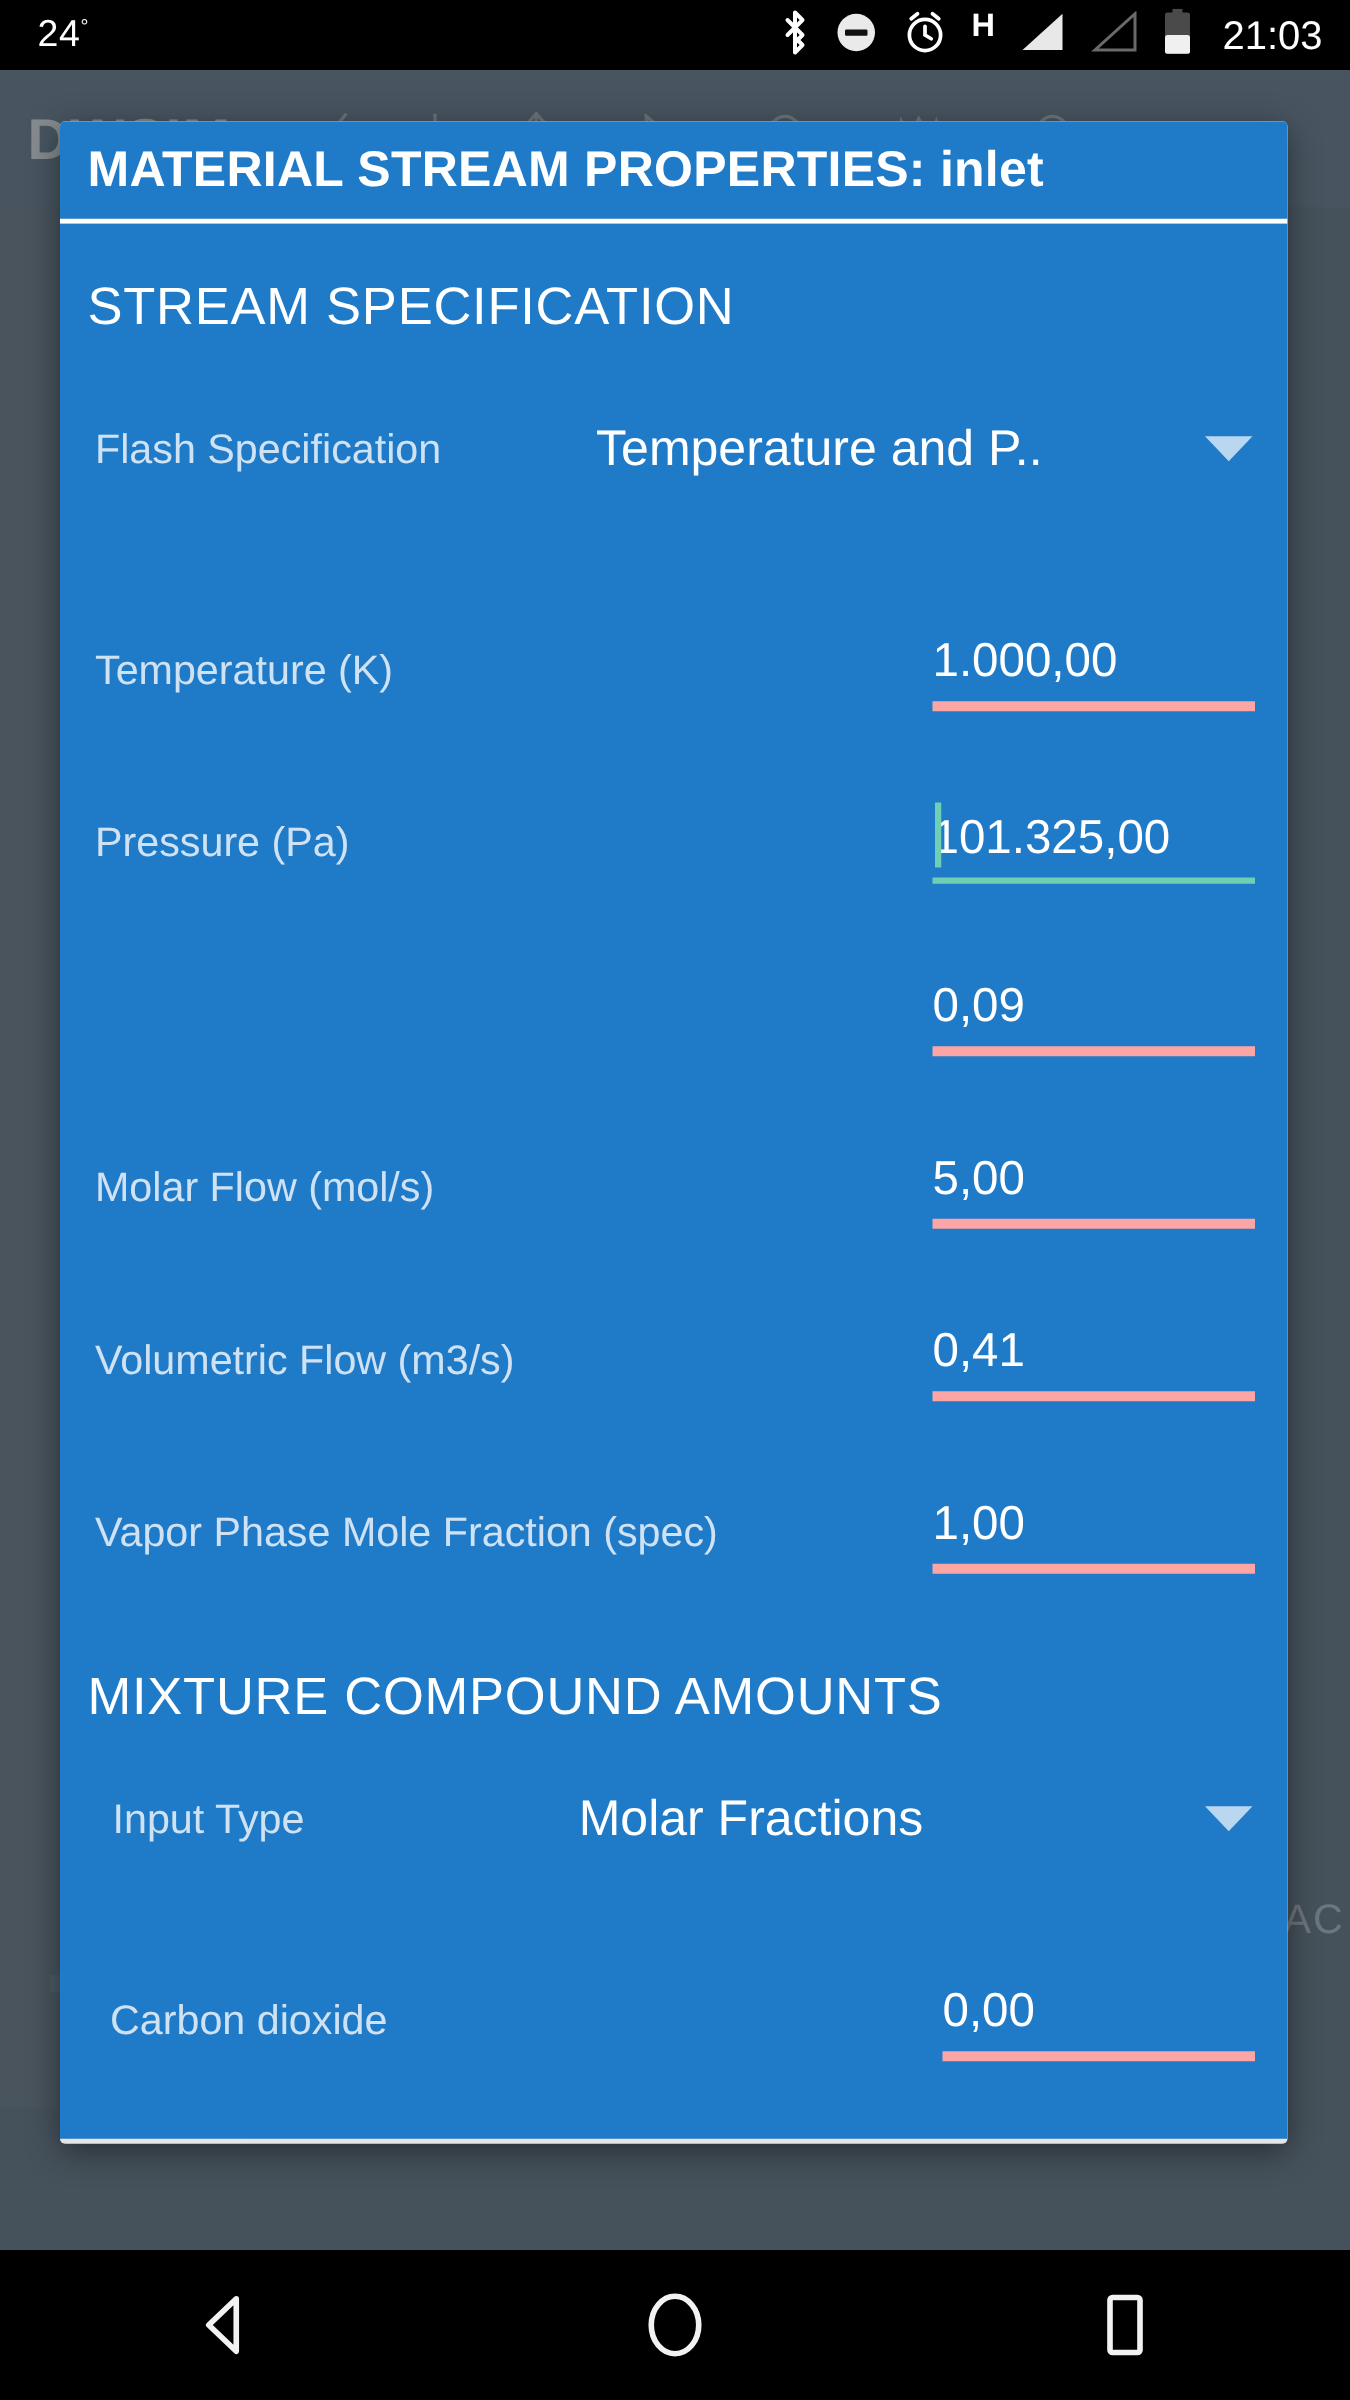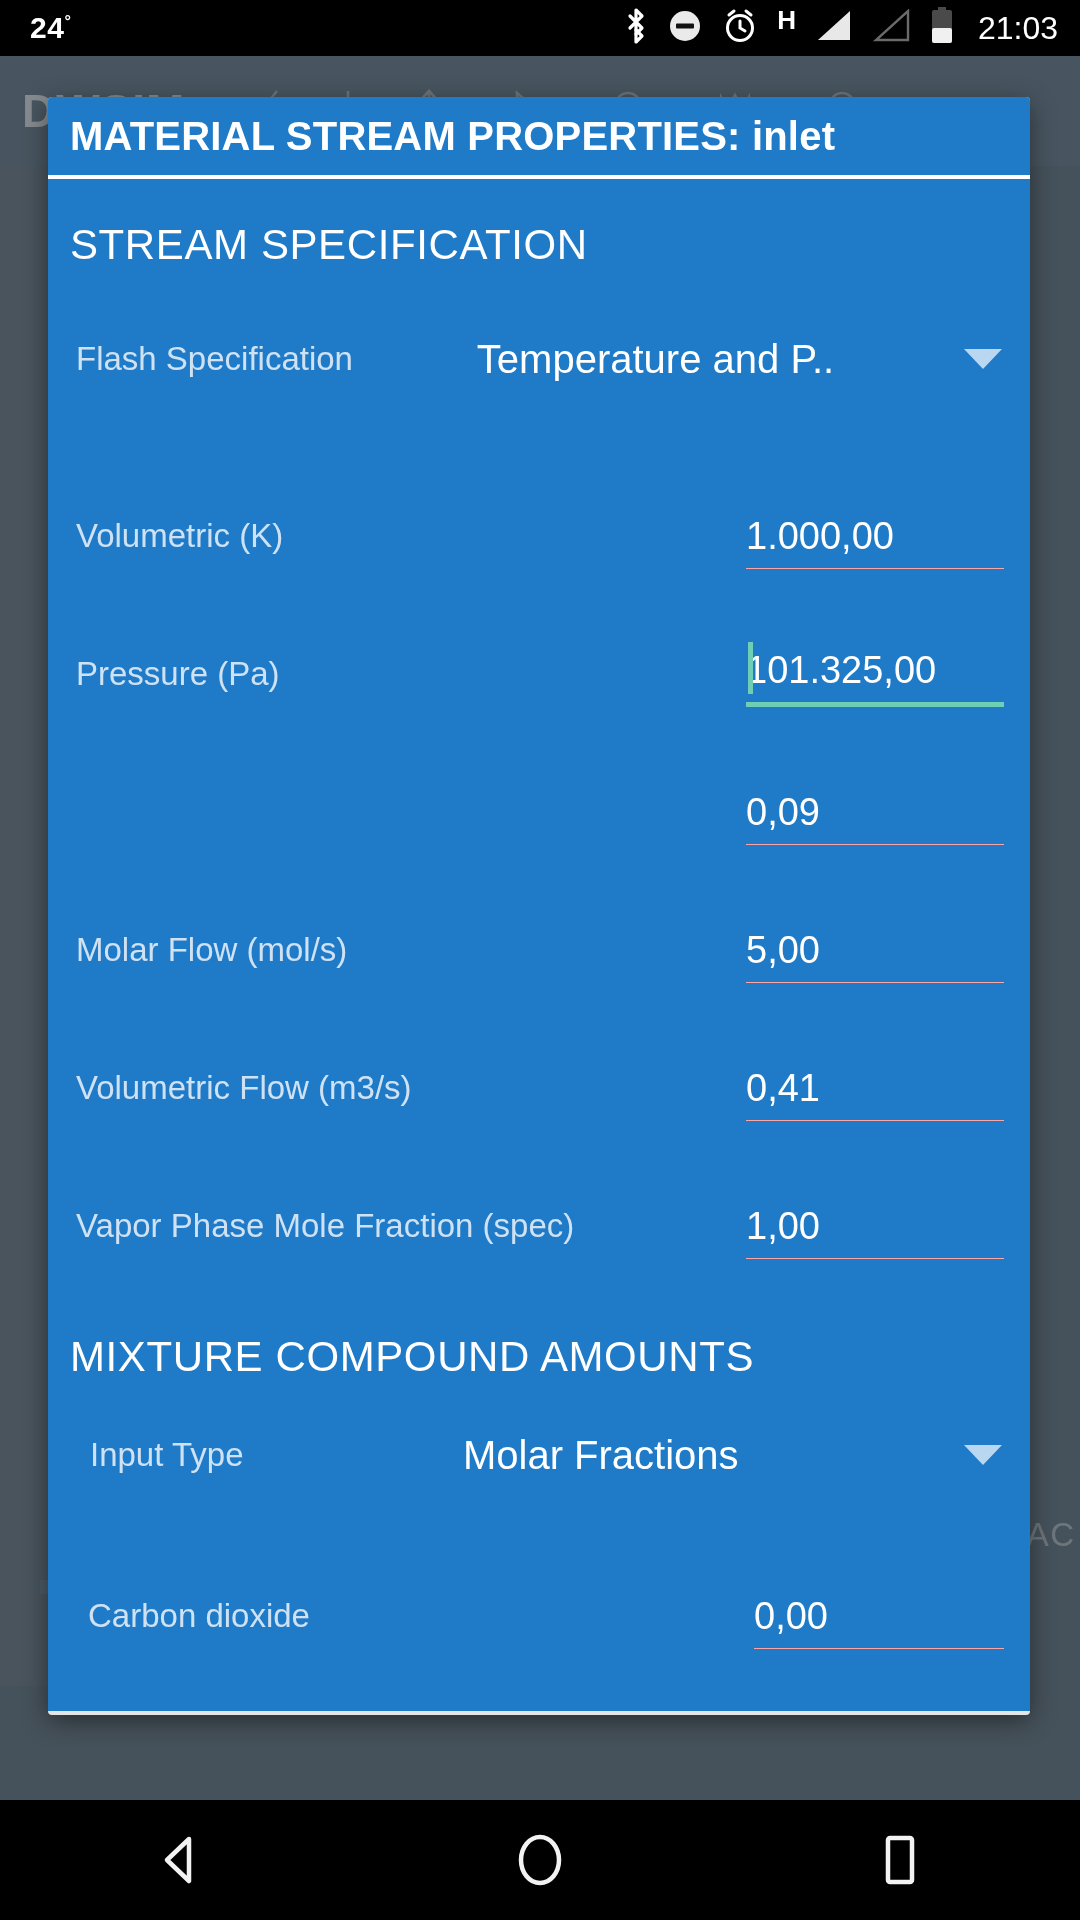--- a/index.html
+++ b/index.html
@@ -10,21 +10,21 @@
     -webkit-font-smoothing:antialiased;
   }
   .screen{position:relative;width:1080px;height:1920px;background:#000;}
 
   
   .statusbar{
     position:absolute;left:0;top:0;width:1080px;height:56px;
     background:#000;color:#fff;display:flex;align-items:center;
   }
   .sb-temp{
-    font-size:30px;font-weight:700;margin-left:30px;letter-spacing:.5px;
+    font-size:30px;font-weight:400;margin-left:30px;letter-spacing:.5px;
     font-family:"Liberation Sans", sans-serif;
   }
   .sb-temp sup{font-size:16px;vertical-align:super;}
   .sb-right{
     margin-left:auto;display:flex;align-items:center;gap:18px;margin-right:22px;
   }
   .sb-ic{display:block;}
   .sb-time{font-size:32px;font-weight:500;letter-spacing:0px;margin-left:6px;}
 
   
@@ -84,21 +84,21 @@
   }
   .rs-caret{flex:0 0 auto;width:46px;display:flex;justify-content:flex-end;}
 
   
   .row-field{
     display:flex;align-items:flex-end;padding:0 26px 0 28px;height:120px;
   }
   .rf-label{color:#cfe2f4;font-size:33px;font-weight:400;flex:0 0 auto;padding-bottom:14px;white-space:nowrap;}
   .rf-input{
     margin-left:auto;flex:0 0 auto;width:248px;position:relative;
-    border-bottom:1px solid #fca5a5;padding-bottom:10px;
+    border-bottom:8px solid #fca5a5;padding-bottom:10px;
   }
   .rf-input.wide{width:258px;}
   .rf-input.focused{border-bottom:5px solid #6fcfb4;}
   .rf-text{
     color:#ffffff;font-size:38px;text-align:right;line-height:44px;white-space:nowrap;
   }
   .caret{
     position:absolute;left:2px;bottom:8px;width:5px;height:52px;background:#6fcfb4;
   }
   .row-field.indent{padding-left:40px;align-items:flex-end;}
@@ -242,21 +242,21 @@
         <span class="rs-caret">
           <svg width="42" height="26" viewBox="0 0 42 26">
               <path d="M2 3 L40 3 L21 23 Z" fill="#b9d7f0"></path>
             </svg>
         </span>
       </div>
 
       <div class="gap-md"></div>
 
       <div class="row-field">
-        <span class="rf-label">Volumetric (K)</span>
+        <span class="rf-label">Temperature (K)</span>
         <span class="rf-input wide">
           <span class="rf-text">1.000,00</span>
         </span>
       </div>
 
       <div class="gap-sm"></div>
 
       <div class="row-field">
         <span class="rf-label">Pressure (Pa)</span>
         <span class="rf-input wide focused">

